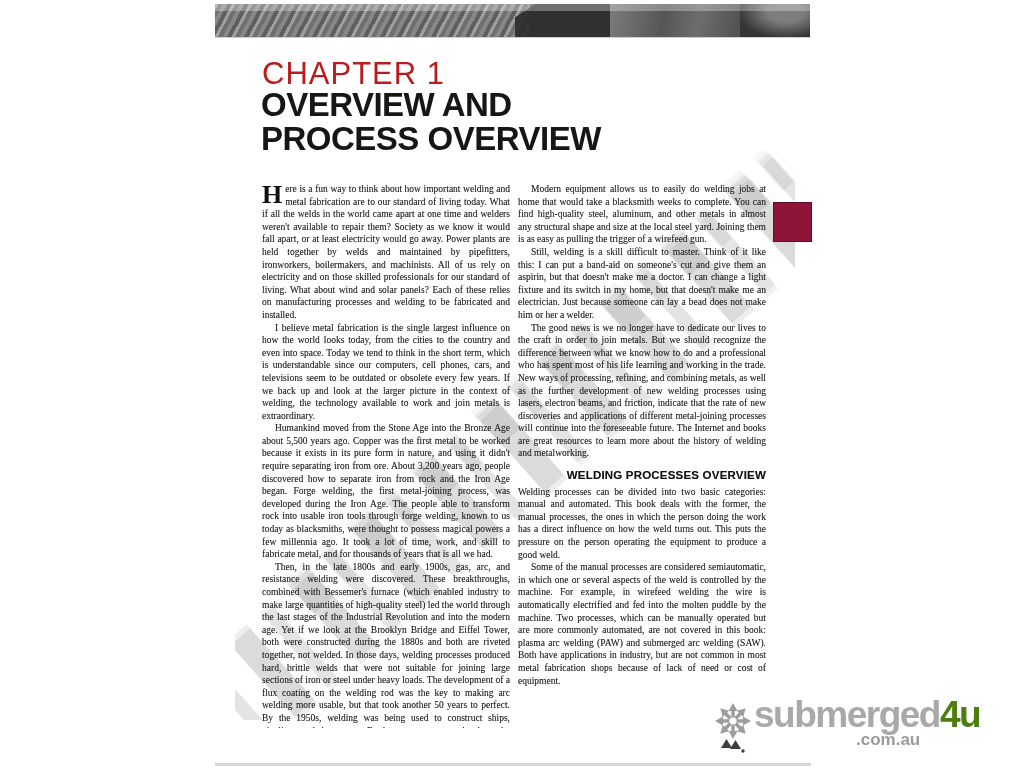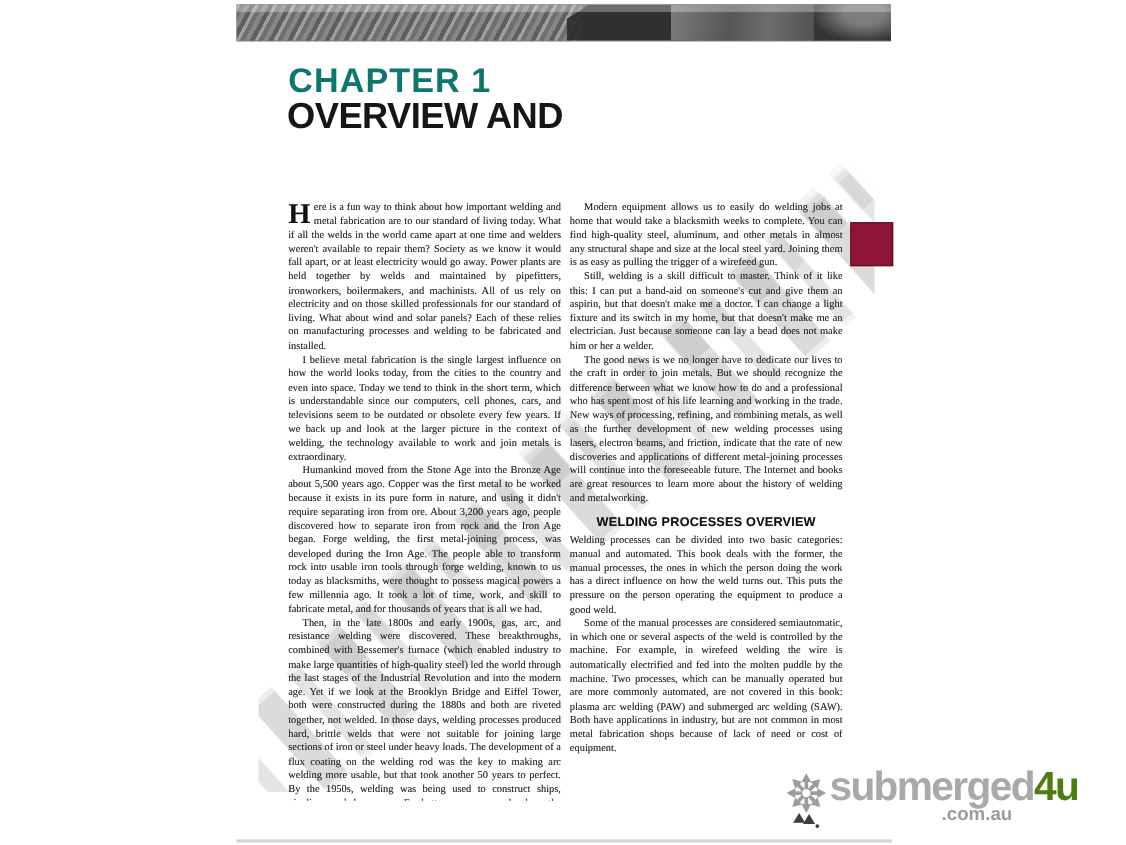--- a/index.html
+++ b/index.html
@@ -34,21 +34,21 @@
     position:absolute;right:0;top:0;width:70px;height:100%;
     background:radial-gradient(ellipse at 65% 25%,#7d7d7d 0 28%,#343434 75%);
   }
   .ps-shine{
     position:absolute;left:0;top:0;width:100%;height:7px;
     background:rgba(255,255,255,.30);
   }
   
   .chapter-label{
     position:absolute;left:47px;top:56px;
-    font-size:31px;font-weight:700;color:#0f766e;letter-spacing:1px;
+    font-size:31px;font-weight:400;color:#b91c1c;letter-spacing:1px;
   }
   .chapter-title{
     position:absolute;left:46px;top:88px;
     font-size:33px;line-height:34px;font-weight:800;color:#161616;
     letter-spacing:-0.5px;
   }
   
   .col{
     position:absolute;top:183px;width:248px;height:545px;overflow:hidden;
     font-family:"Liberation Serif",serif;font-size:9.5px;line-height:12.6px;
@@ -58,21 +58,21 @@
   .col-right{left:303px;}
   .col p{margin:0;text-indent:13px;}
   .col p.noindent{text-indent:0;}
   .dropcap{
     float:left;font-size:26px;line-height:21px;font-weight:bold;
     margin:1px 3px 0 0;color:#101010;text-shadow:none;
   }
   .section-heading{
     font-family:"Liberation Sans",sans-serif;font-weight:bold;
     font-size:11.5px;letter-spacing:.2px;color:#111;
-    margin:9px 0 4px 0;text-align:center;
+    margin:9px 0 4px 0;text-align:right;
   }
   
   .accent-square{
     position:absolute;left:558px;top:202px;width:37px;height:38px;
     border:1px solid #5e0e26;
   }
   
   .diag-watermark{
     position:absolute;left:20px;top:150px;width:560px;height:570px;
     overflow:hidden;pointer-events:none;
@@ -117,20 +117,21 @@
     <div class="ps-left"></div>
     <div class="ps-mid-dark"></div>
     <div class="ps-right"></div>
     <div class="ps-far-right"></div>
     <div class="ps-shine"></div>
   </div>
 
   <div class="chapter-label">CHAPTER 1</div>
   <div class="chapter-title">
     <div>OVERVIEW AND</div>
+    <div>PROCESS OVERVIEW</div>
   </div>
 
   <div class="diag-watermark">
     <div class="diag-band"></div>
     <div class="diag-band echo"></div>
   </div>
 
   <div class="col col-left">
     <p class="noindent">
       <span class="dropcap">H</span><span>ere is a fun way to think about how important welding and metal fabrication are to our standard of living today. What if all the welds in the world came apart at one time and welders weren't available to repair them? Society as we know it would fall apart, or at least electricity would go away. Power plants are held together by welds and maintained by pipefitters, ironworkers, boilermakers, and machinists. All of us rely on electricity and on those skilled professionals for our standard of living. What about wind and solar panels? Each of these relies on manufacturing processes and welding to be fabricated and installed.</span>

